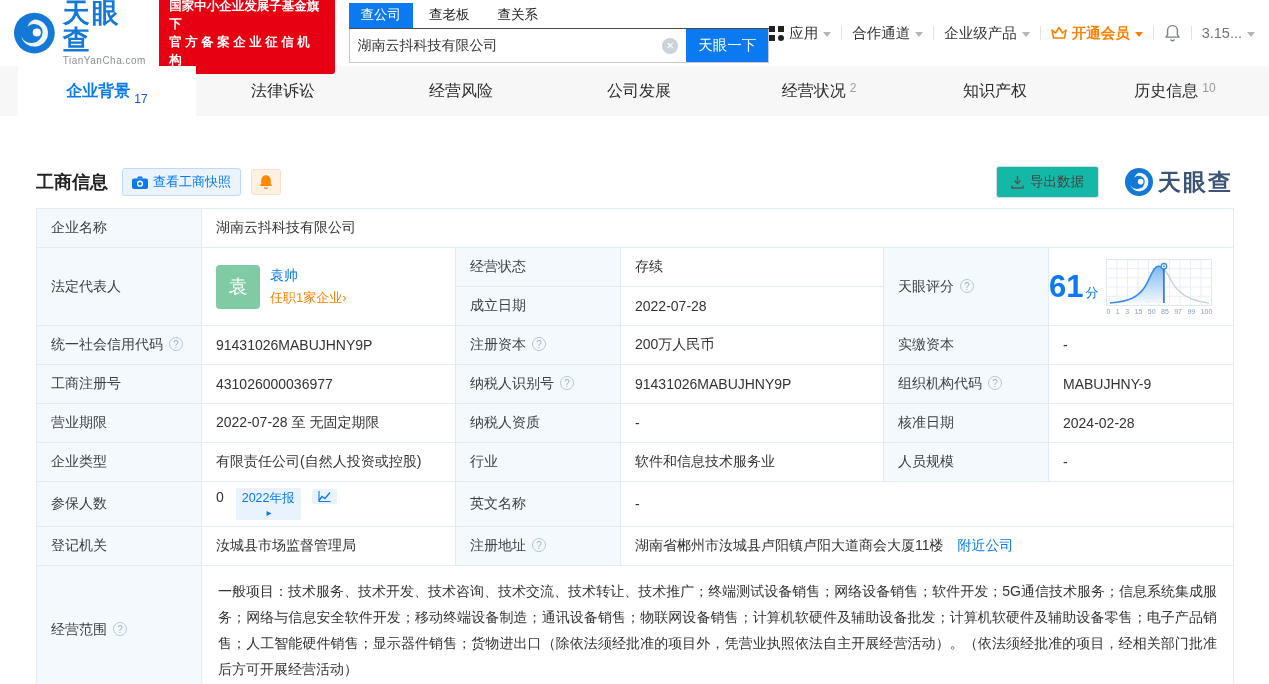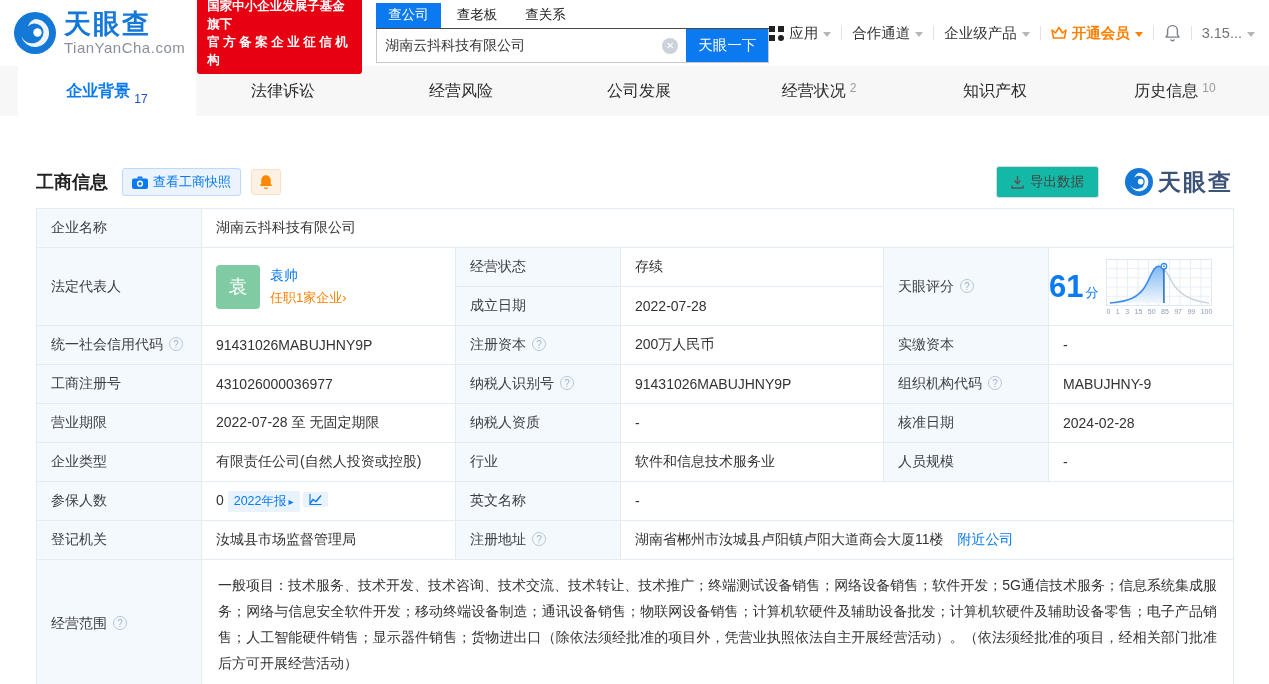--- a/index.html
+++ b/index.html
@@ -5,21 +5,21 @@
   * { margin:0; padding:0; box-sizing:border-box; }
   html,body { width:1269px; height:684px; background:#fff; overflow:hidden;
     font-family:"Liberation Sans","DejaVu Sans",sans-serif; color:#333; }
 
   
   .header { height:66px; display:flex; align-items:center; padding:0 14px; background:#fff; }
   .logo { display:flex; align-items:center; cursor:pointer; }
   .logo-swirl { width:42px; height:42px; }
   .logo-txt { margin-left:8px; display:flex; flex-direction:column; line-height:1; }
   .logo-cn { font-size:27px; font-weight:700; color:#1478d6; letter-spacing:2px; }
-  .logo-en { font-size:15px; color:#8a8f99; margin-top:2px; letter-spacing:.5px; }
+  .logo-en { font-size:10px; color:#8a8f99; margin-top:2px; letter-spacing:.5px; }
   .gov-badge { margin-left:12px; background:#e60012; color:#fff; border-radius:3px;
     padding:5px 10px; line-height:1.45; }
   .gov-badge .l1 { font-size:12.5px; font-weight:700; }
   .gov-badge .l2 { font-size:12.5px; font-weight:700; letter-spacing:3.5px; }
 
   .search-area { margin-left:14px; width:440px; }
   .search-tabs { display:flex; align-items:flex-end; gap:4px; border-bottom:1px solid #474747; }
   .stab { font-size:13.5px; padding:3px 12px 4px; cursor:pointer; color:#222; }
   .stab.active { background:#0b7af0; color:#fff; }
   .search-box { display:flex; height:34px; border:1px solid #c9c9c9; border-top:none; }
@@ -71,21 +71,21 @@
     color:#9fb2c6; font-size:10px; line-height:13px; text-align:center; margin-left:6px; cursor:pointer;
     vertical-align:1px; }
   .link-blue { color:#0b7af0; cursor:pointer; text-decoration:none; }
   .rep { display:flex; align-items:center; gap:10px; }
   .avatar { width:44px; height:44px; border-radius:4px; background:#81cba4; color:#fff; font-size:19px;
     display:flex; align-items:center; justify-content:center; cursor:pointer; }
   .rep-info { display:flex; flex-direction:column; gap:4px; }
   .rep-name { color:#0b7af0; font-size:14px; cursor:pointer; }
   .rep-sub { color:#ff8000; font-size:13px; cursor:pointer; }
   .badge { display:inline-flex; align-items:center; background:#e8f3fe; color:#0b7af0; font-size:12.5px;
-    border-radius:2px; padding:2px 6px; cursor:pointer; }
+    border-radius:2px; padding:2px 6px; margin-left:8px; cursor:pointer;flex-direction:column; }
   .badge .play { font-size:10px; margin-left:2px; }
   .scope-cell { line-height:26px; text-align:justify; }
 
   
   .score-wrap { display:flex; align-items:center; gap:8px; }
   .score-num { color:#0b7af0; white-space:nowrap; }
   .score-num .n { font-size:31px; font-weight:700; }
   .score-num .u { font-size:13px; margin-left:2px; }
   .score-chart { width:106px; }
   .score-grid { width:106px; height:47px; border:1px solid #dfe8f1; background:

